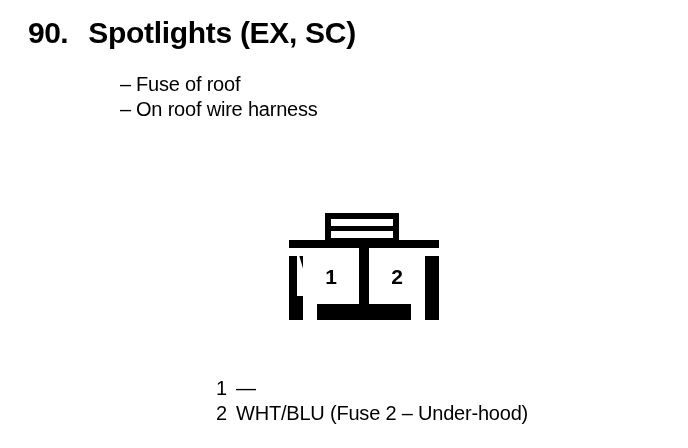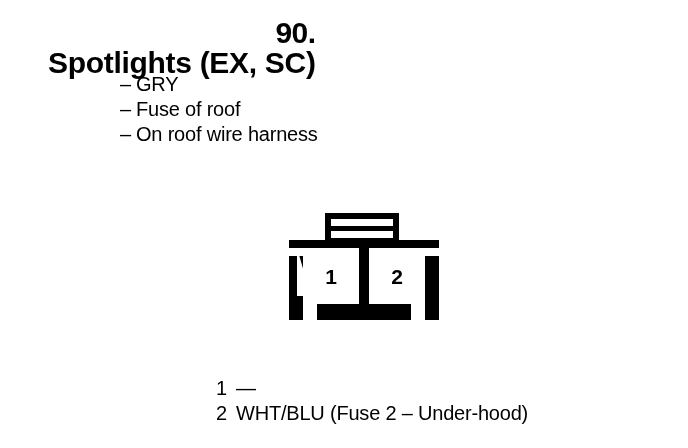--- a/index.html
+++ b/index.html
@@ -26,21 +26,20 @@
   }
 
   
   .heading {
     position: absolute;
     left: 28px;
     top: 18px;
     display: flex;
     align-items: flex-end;
     white-space: nowrap;
-    flex-direction: column;
   }
   .heading-number {
     font-size: 30px;
     font-weight: bold;
     letter-spacing: -0.5px;
     line-height: 1;
   }
   .heading-title {
     font-size: 30px;
     font-weight: bold;
@@ -114,23 +113,20 @@
 
 <div class="page">
 
   <div class="heading">
     <span class="heading-number">90.</span>
     <span class="heading-title">Spotlights (EX, SC)</span>
   </div>
 
   <div class="bullets">
     <div class="bullet-line">
-      <span class="bullet-dash">–</span><span>GRY</span>
-    </div>
-    <div class="bullet-line">
       <span class="bullet-dash">–</span><span>Fuse of roof</span>
     </div>
     <div class="bullet-line">
       <span class="bullet-dash">–</span><span>On roof wire harness</span>
     </div>
   </div>
 
   <div class="connector">
     <svg width="156" height="114" viewBox="0 0 156 114" xmlns="http://www.w3.org/2000/svg">
 

